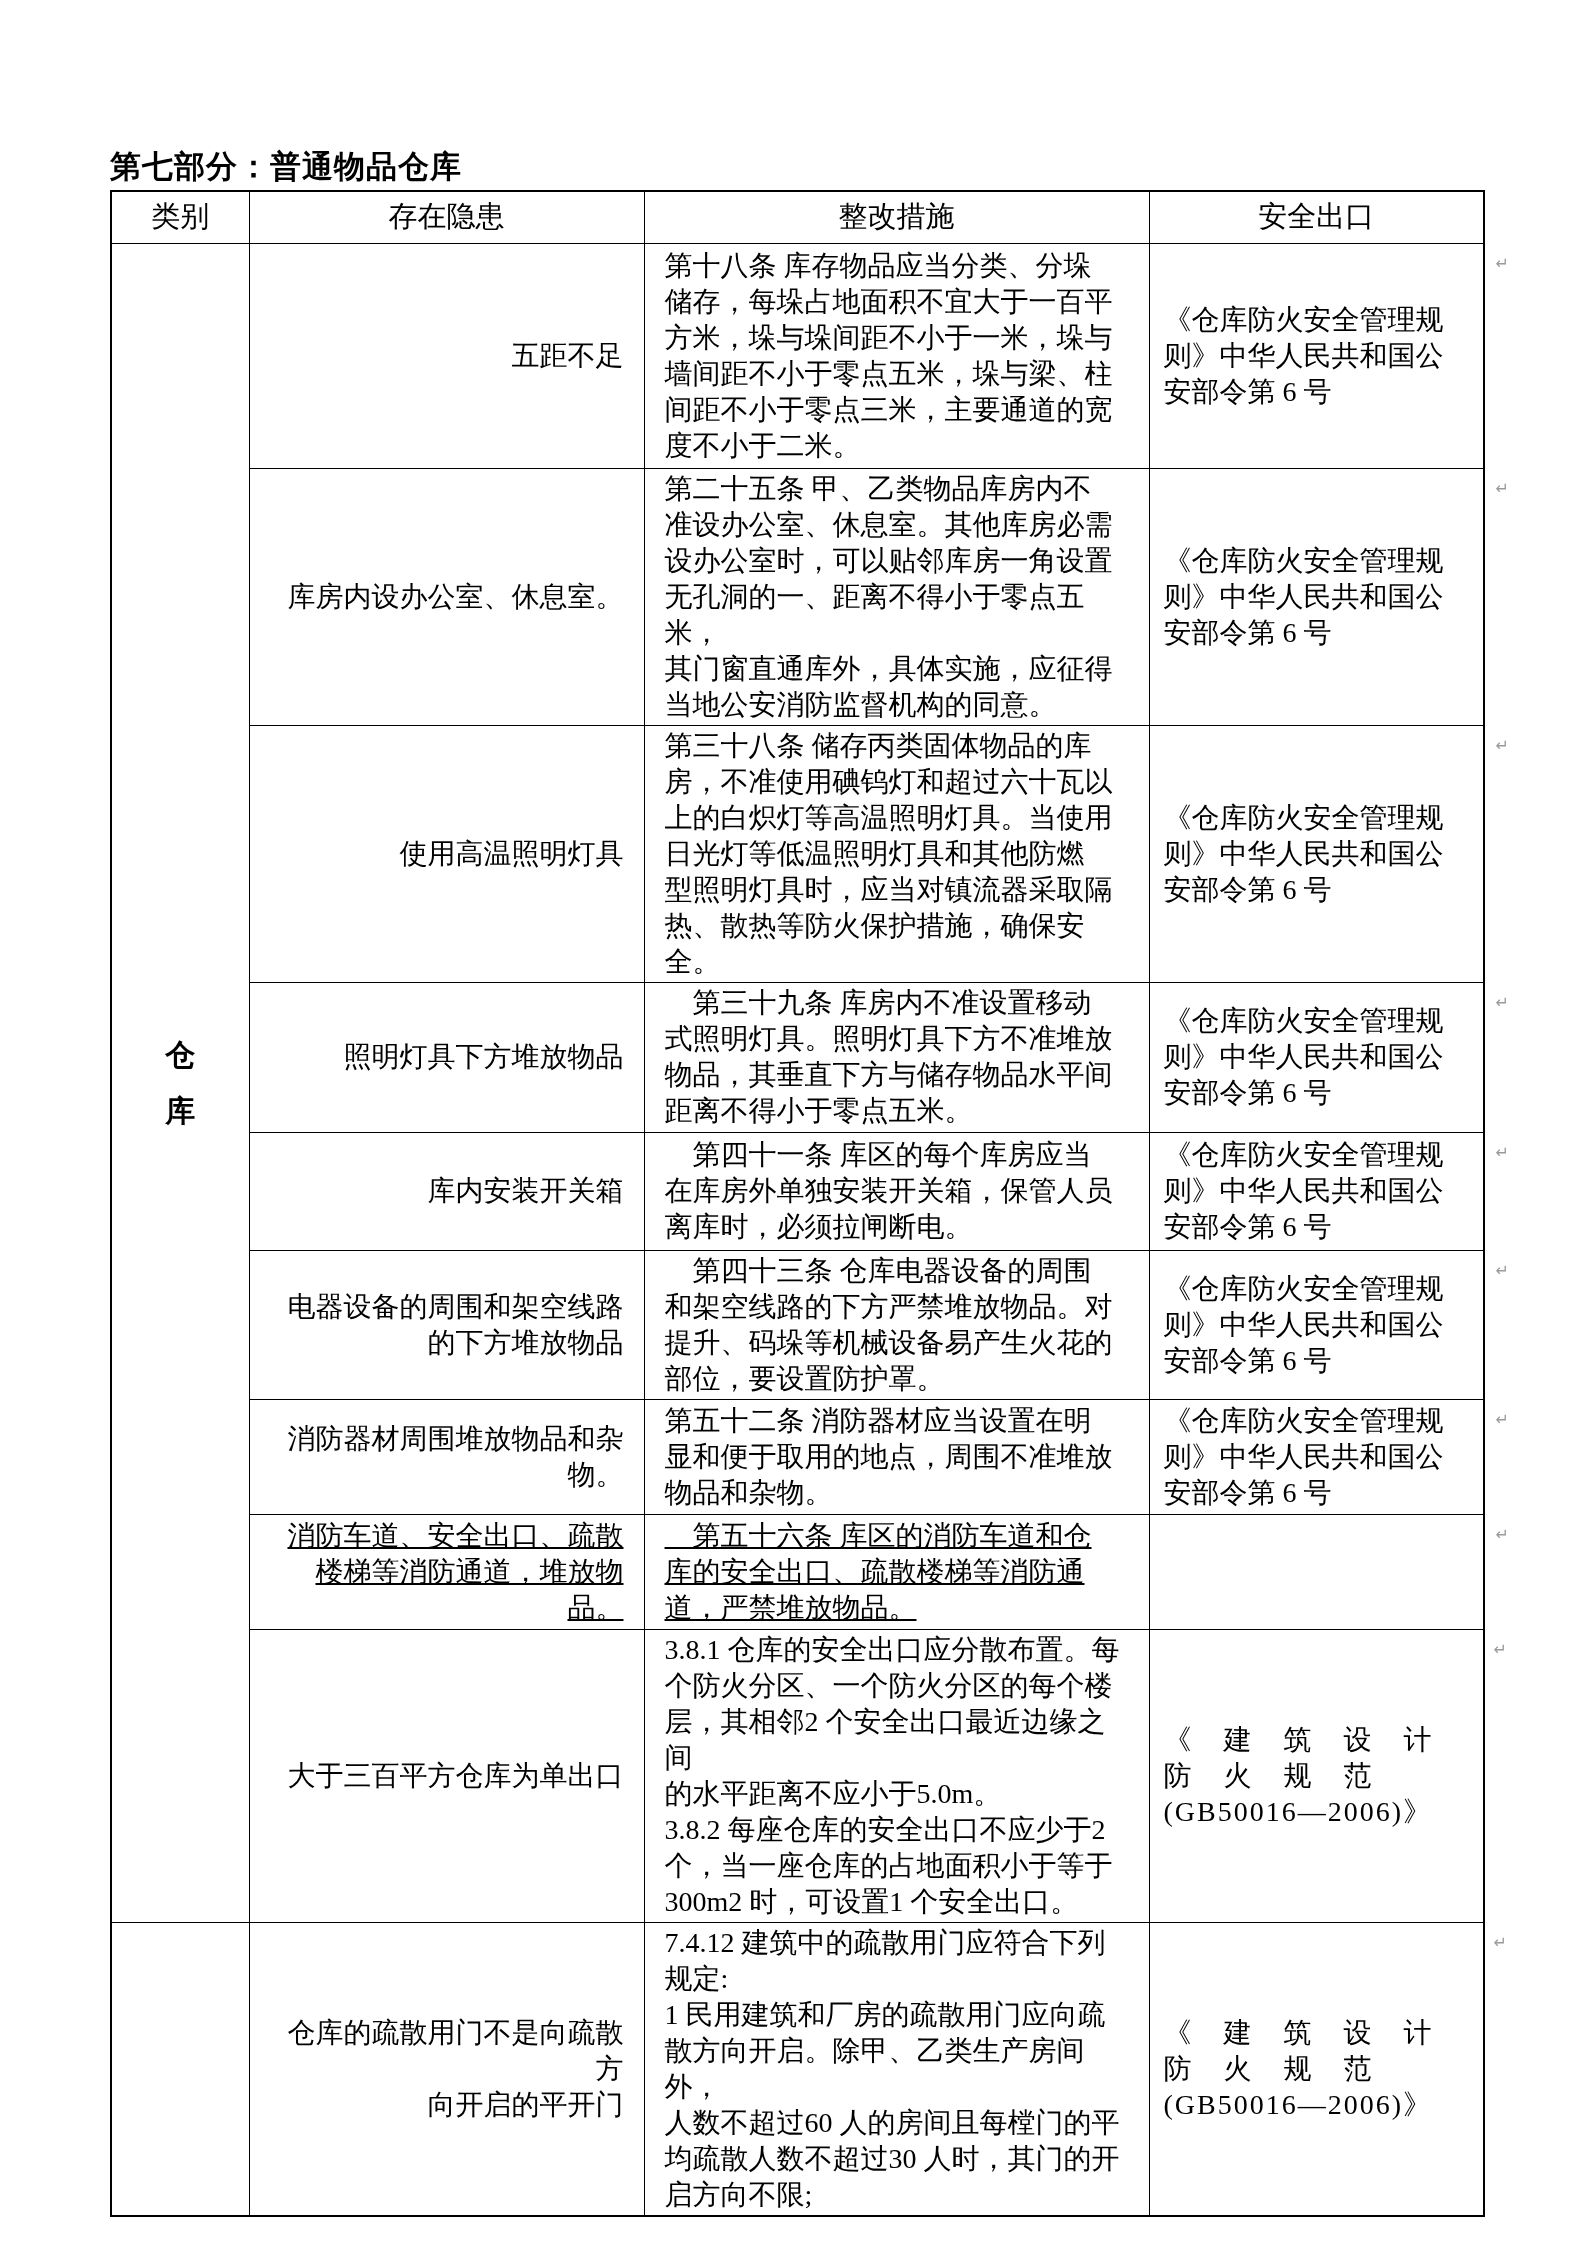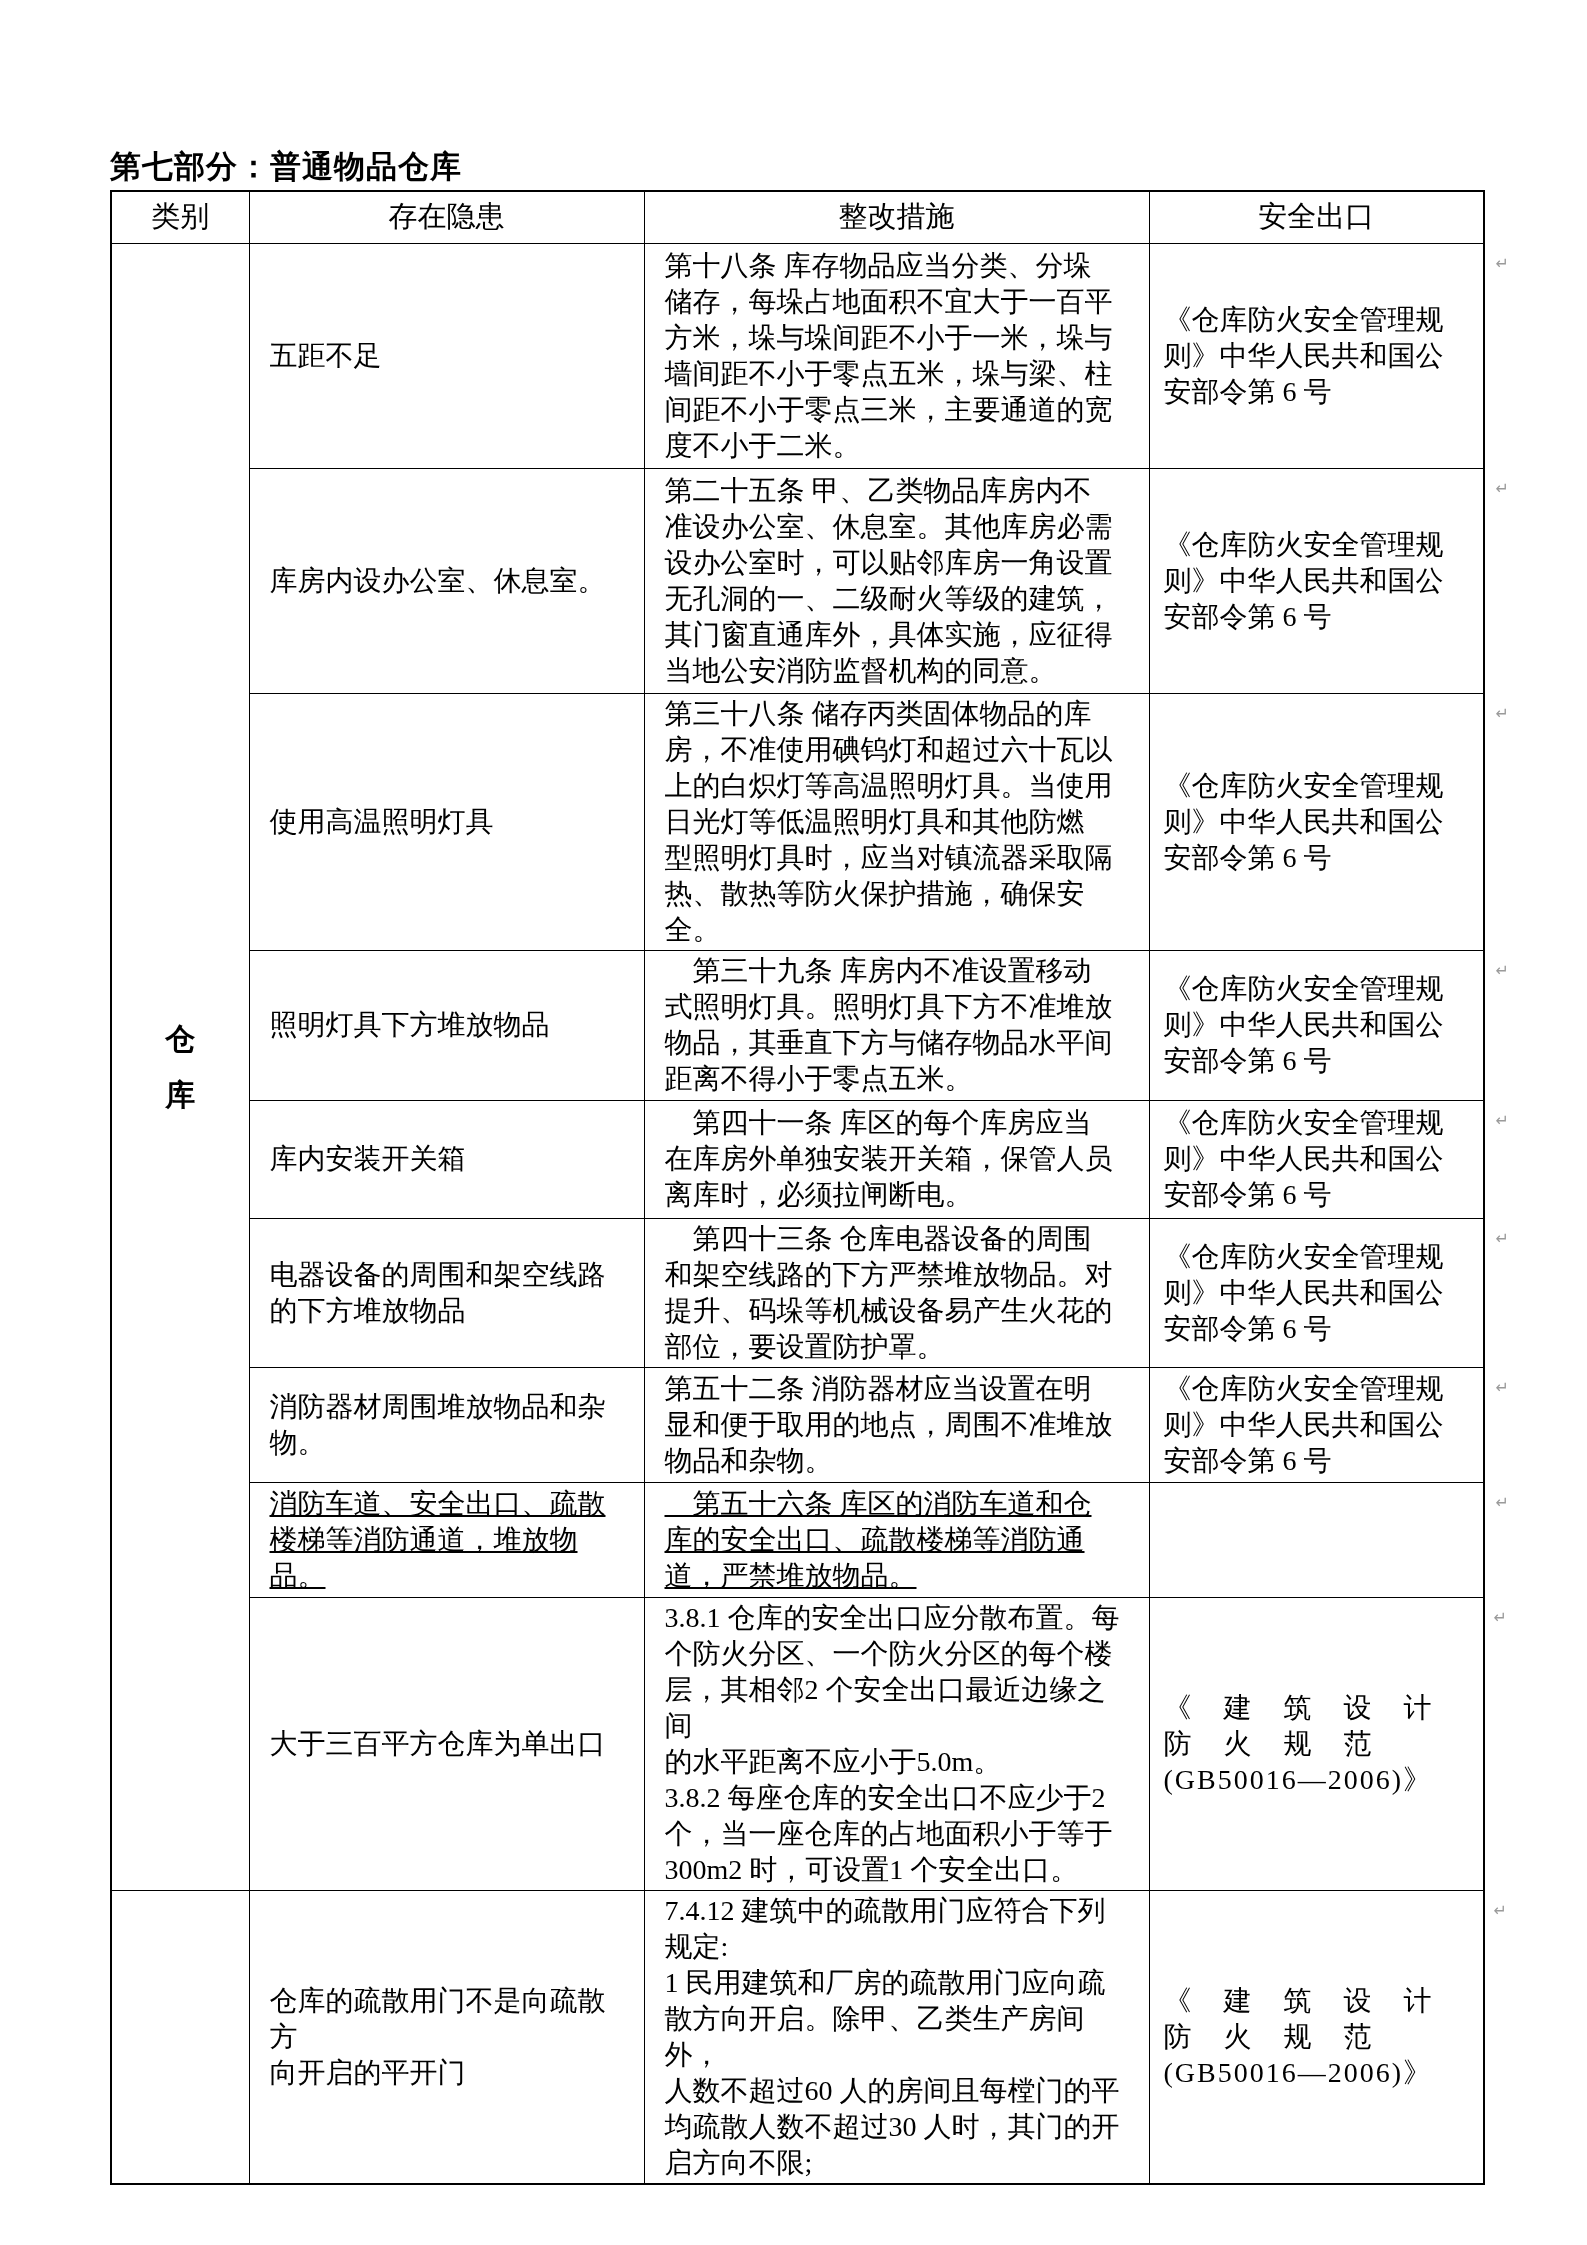--- a/index.html
+++ b/index.html
@@ -29,21 +29,21 @@
     padding:0 0;position:relative;
   }
   td.cell{
     vertical-align:middle;padding:2px 20px;line-height:36px;
     white-space:pre-line;word-break:break-all;position:relative;
   }
   td.category-cell{
     text-align:center;font-weight:bold;font-size:30px;line-height:56px;
     vertical-align:middle;white-space:pre-line;
   }
-  td.hazard-cell{text-align:left;}
+  td.hazard-cell{text-align:right;}
   td.measure-cell{text-align:left;}
   td.standard-cell{text-align:left;padding:2px 14px;}
   td.standard-justify{letter-spacing:2px;}
   .row-end-mark{
     position:absolute;right:-26px;top:12px;font-size:16px;line-height:16px;
     color:#9a9a9a;font-family:"DejaVu Sans",sans-serif;white-space:nowrap;
   }
   .page-footer{
     text-align:center;font-size:25px;margin-top:10px;letter-spacing:2px;
   }
@@ -84,21 +84,21 @@
 度不小于二米。</td>
             <td class="cell standard-cell">《仓库防火安全管理规
 则》中华人民共和国公
 安部令第 6 号<span class="row-end-mark">↵</span></td>
           </tr>
           <tr style="height: 225px;">
             <td class="cell hazard-cell">库房内设办公室、休息室。</td>
             <td class="cell measure-cell">第二十五条 甲、乙类物品库房内不
 准设办公室、休息室。其他库房必需
 设办公室时，可以贴邻库房一角设置
-无孔洞的一、二级耐火等级的建筑，
+无孔洞的一、距离不得小于零点五米，
 其门窗直通库外，具体实施，应征得
 当地公安消防监督机构的同意。</td>
             <td class="cell standard-cell">《仓库防火安全管理规
 则》中华人民共和国公
 安部令第 6 号<span class="row-end-mark">↵</span></td>
           </tr>
           <tr style="height: 230px;">
             <td class="cell hazard-cell">使用高温照明灯具</td>
             <td class="cell measure-cell">第三十八条 储存丙类固体物品的库
 房，不准使用碘钨灯和超过六十瓦以

